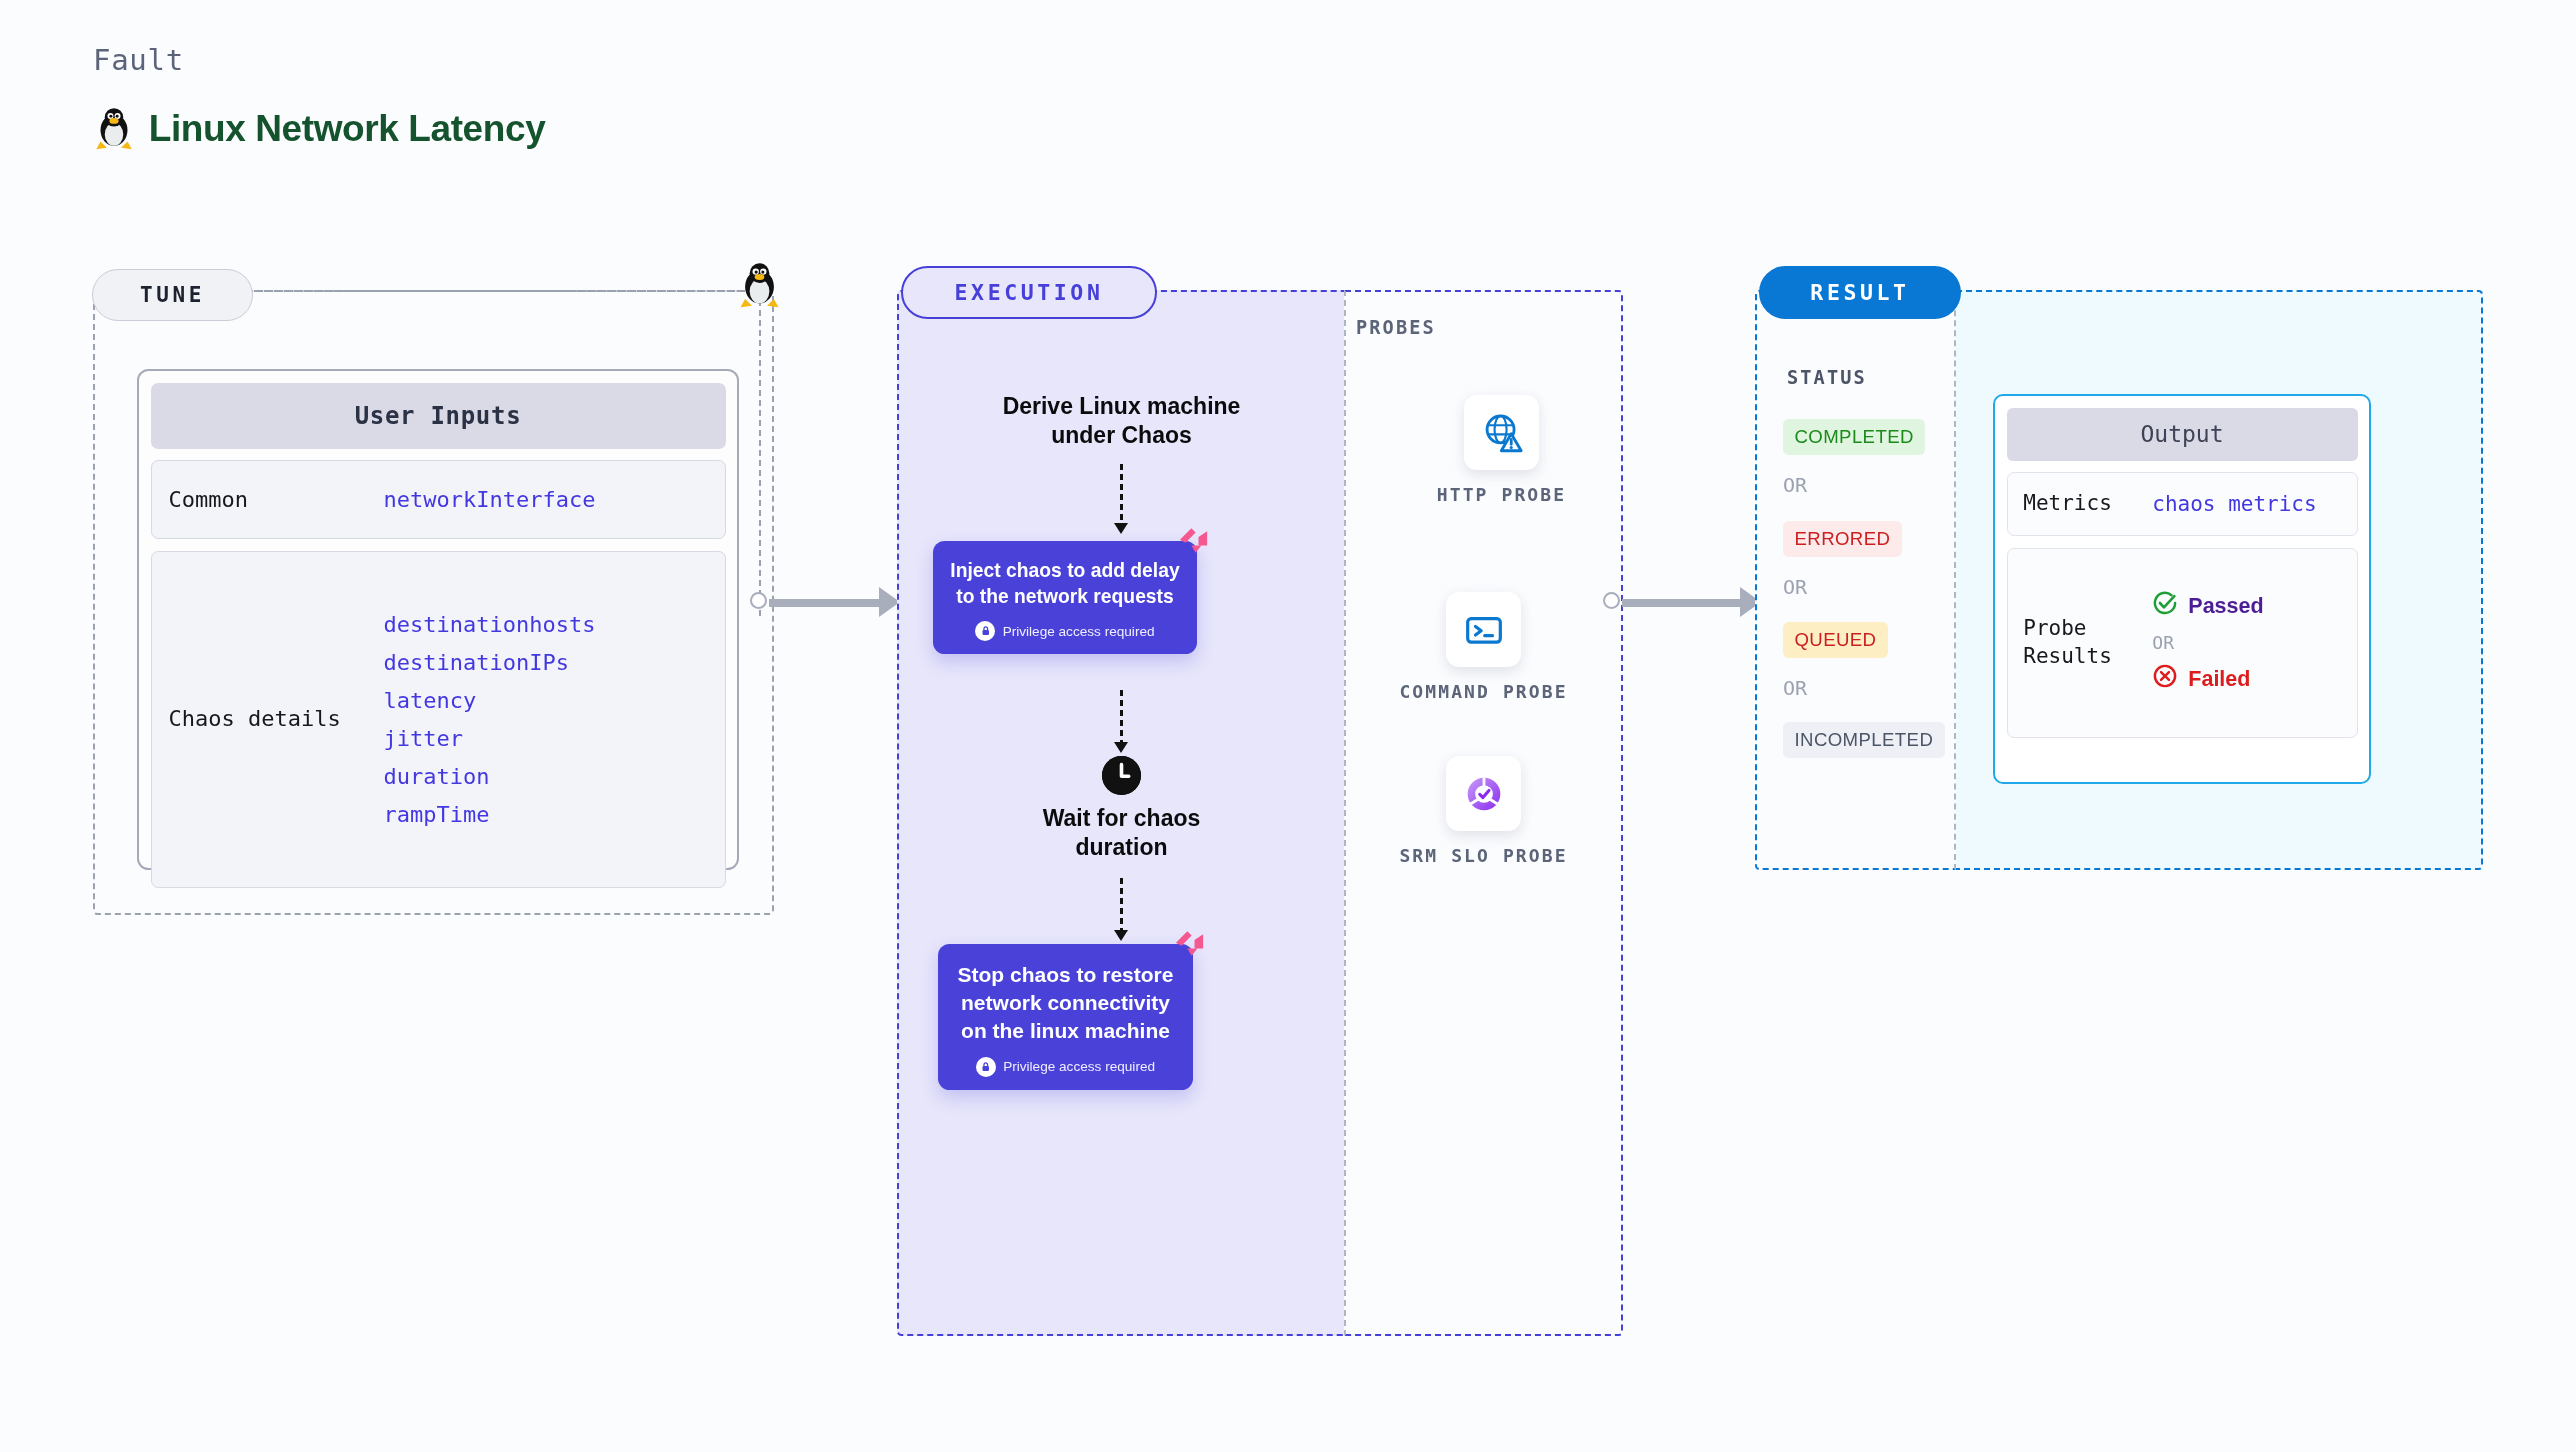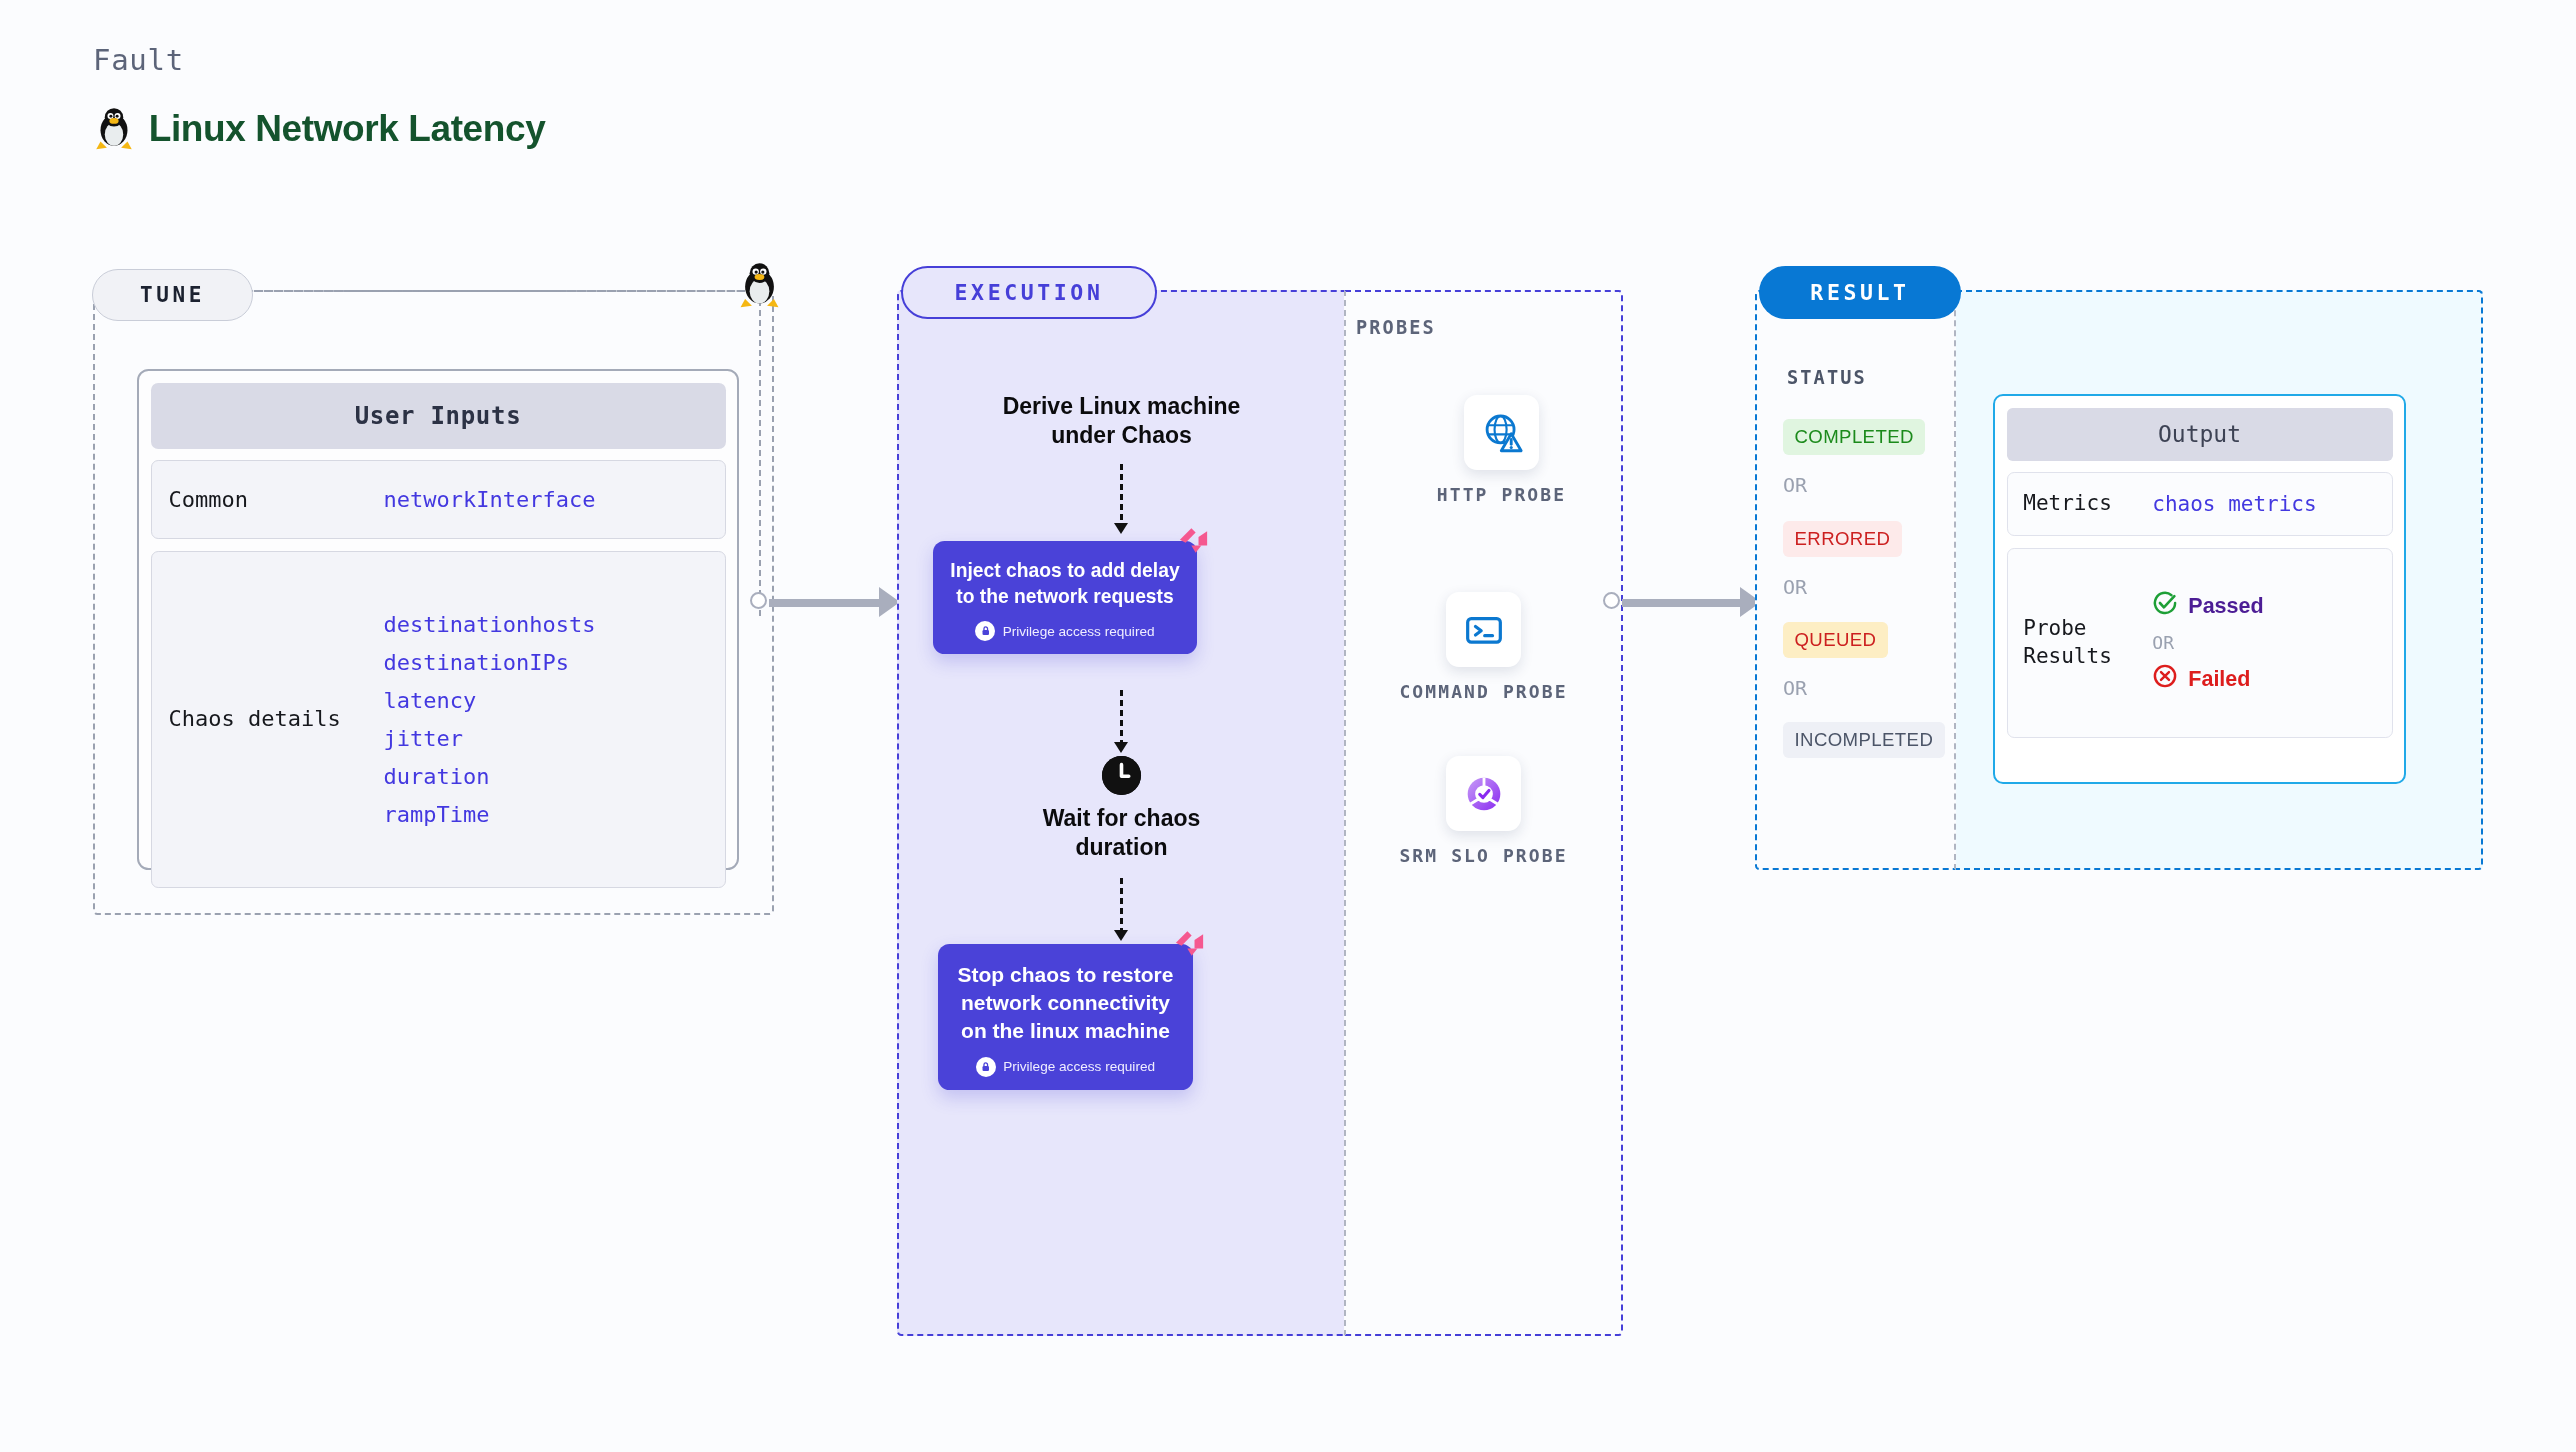--- a/index.html
+++ b/index.html
@@ -147,21 +147,21 @@
   .status-badge{
     position:absolute; left:1783px; border-radius:5.7px; padding:7.2px 11.5px;
     font-size:18.6px; font-weight:normal; letter-spacing:0.4px;
   }
   .or-text{
     position:absolute; left:1783px; font-size:20px; color:#9aa1b0;
     font-family:"DejaVu Sans Mono","Liberation Mono", monospace;
   }
 
   #output-card{
-    position:absolute; left:1993px; top:394px; width:413px; height:390px;
+    position:absolute; left:1993px; top:394px; width:378px; height:390px;
     border:2.9px solid #20a9e8; border-radius:10px; background:#fff; padding:11.5px;
   }
   #output-head{
     height:53px; background:#d9dae6; border-radius:5.7px;
     display:flex;align-items:center;justify-content:center;
     font-family:"DejaVu Sans Mono","Liberation Mono", monospace;
     font-size:23px; color:#3d4254;
   }
   .out-row{
     margin-top:11.5px; border:1.4px solid #e0e2ec; border-radius:7.2px; background:#fbfcfe;

